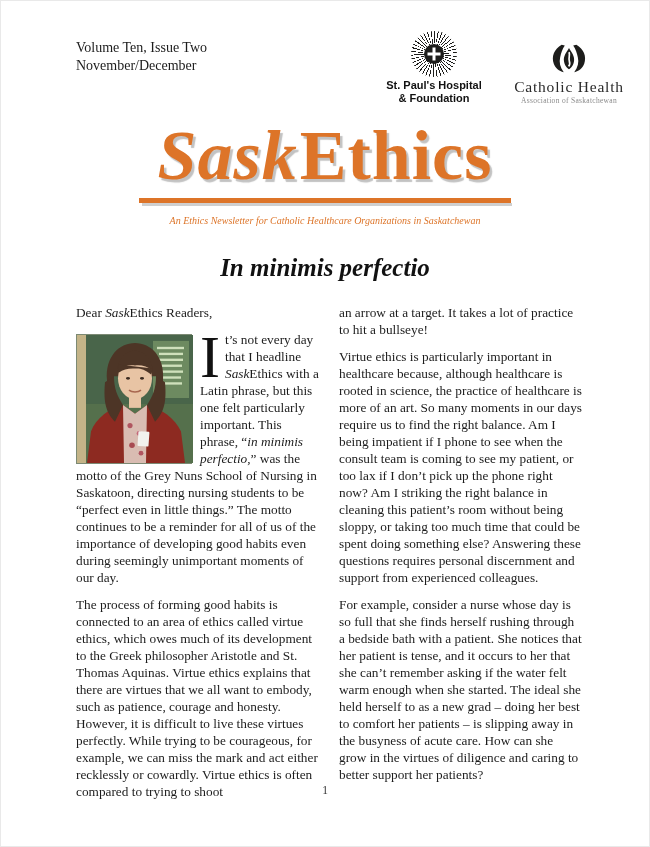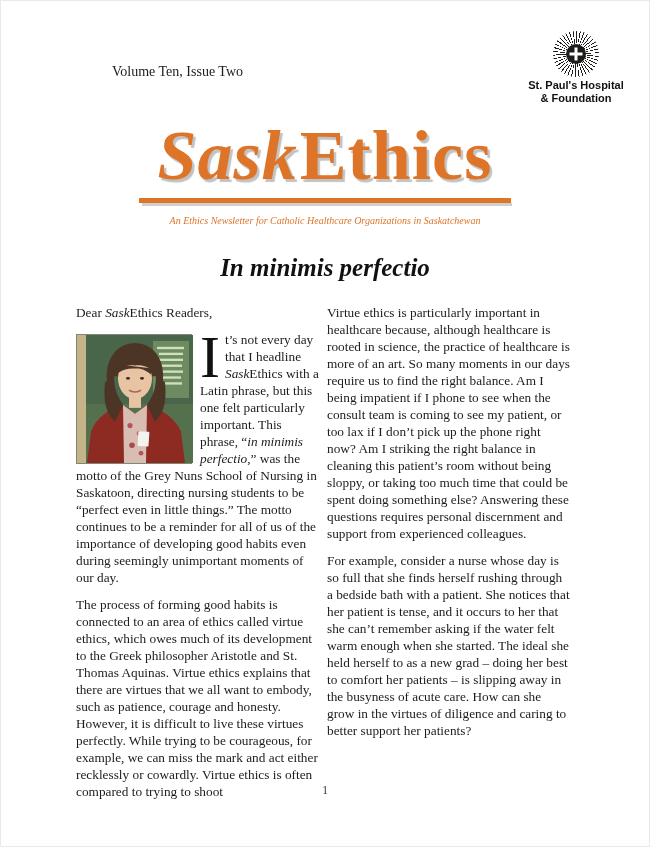--- a/index.html
+++ b/index.html
@@ -4,22 +4,22 @@
 <style>
   * { margin:0; padding:0; box-sizing:border-box; }
   html,body { background:#fff; }
   body { font-family:"Liberation Serif","DejaVu Serif",serif; color:#1c1c1c; }
   .page {
     position:relative; width:650px; height:847px; margin:0 auto;
     background:#ffffff; border:1px solid #e9e9e9; overflow:hidden;
   }
 
   
-  .header { display:flex; justify-content:space-between; align-items:center;
-            padding:30px 10px 0 111px; }
+  .header { display:flex; justify-content:space-between; align-items:flex-start;
+            padding:30px 10px 0 75px; }
   .issue-info { font-size:14px; line-height:1.3; padding-top:8px; }
   .logos { display:flex; align-items:flex-end; gap:10px; padding-right:4px; }
 
   .logo-sp { width:118px; text-align:center; }
   .starburst { position:relative; width:46px; height:46px; margin:0 auto 2px auto;
     border-radius:50%;
     background:repeating-conic-gradient(#1d1d1b 0deg 2.6deg, rgba(255,255,255,0) 2.6deg 9.5deg); }
   .starburst .hub { position:absolute; left:50%; top:50%; width:20px; height:20px;
     transform:translate(-50%,-50%); background:#1d1d1b; border-radius:50%; }
   .starburst .cross-v, .starburst .cross-h { position:absolute; left:50%; top:50%;
@@ -39,21 +39,21 @@
     text-shadow:2.5px 2.5px 1px rgba(120,120,120,0.45); line-height:1.05; }
   .masthead-title .ital { font-style:italic; margin-right:2px; }
   .masthead-rule { width:372px; height:5px; background:#dd7428; margin:6px auto 0 auto;
     box-shadow:2px 4px 0 -1px #cfcfcf; }
   .masthead-subtitle { margin-top:12px; font-size:10px; font-style:italic; color:#dd7428; }
 
   
   .article-title { text-align:center; margin-top:28px; font-size:25px; font-weight:bold;
     font-style:italic; color:#111; }
 
-  .columns { display:flex; gap:8px; padding:0 70px 0 75px; margin-top:22px;
+  .columns { display:flex; gap:20px; padding:0 70px 0 75px; margin-top:22px;
     font-size:13.3px; line-height:17px; text-align:left; }
   .col { width:243px; flex:0 0 243px; }
   .col p { margin:0 0 10px 0; }
 
   .greeting { margin-bottom:10px; }
 
   .author-photo { float:left; width:116px; height:130px; margin:3px 8px 1px 0;
     border:1px solid #7c8a74; }
   .author-photo svg { display:block; }
 
@@ -66,35 +66,48 @@
   i, .i { font-style:italic; }
 </style>
 </head>
 <body>
 
 <div class="page">
 
   <div class="header">
     <div class="issue-info">
       <div>Volume Ten, Issue Two</div>
+      <div>November/December</div>
     </div>
 
     <div class="logos">
       <div class="logo-sp">
         <div class="starburst">
           <span class="hub"></span>
             <span class="cross-v"></span>
             <span class="cross-h"></span>
         </div>
         <div class="logo-sp-text">
           <div>St. Paul's Hospital</div>
           <div>&amp; Foundation</div>
         </div>
       </div>
 
+      <div class="logo-ch">
+        <span>
+          <svg viewBox="0 0 40 30" width="42" height="32" aria-hidden="true">
+            <path d="M13 1.5 C6 5.5 3 12.5 5.5 19.5 C7 23.5 10.5 26.5 15 27.5 C11.5 23 10.4 18 11.6 13.3 C12.4 9.5 13.6 5.3 16 2.1 Z" fill="#1d1d1b"></path>
+            <path d="M27 1.5 C34 5.5 37 12.5 34.5 19.5 C33 23.5 29.5 26.5 25 27.5 C28.5 23 29.6 18 28.4 13.3 C27.6 9.5 26.4 5.3 24 2.1 Z" fill="#1d1d1b"></path>
+            <path d="M20 4.5 C22.5 9 25.5 12 24.8 17 C24.3 21 22 24 20 24.7 C18 24 15.7 21 15.2 17 C14.5 12 17.5 9 20 4.5 Z" fill="#1d1d1b"></path>
+            <path d="M20 8.5 C21.3 11.5 19.2 14 20.3 17 C21 19 20.6 21 19.6 22" stroke="#ffffff" stroke-width="1.6" fill="none"></path>
+          </svg>
+        </span>
+        <div class="logo-ch-title">Catholic Health</div>
+        <div class="logo-ch-sub">Association of Saskatchewan</div>
+      </div>
     </div>
   </div>
 
   <div class="masthead">
     <div class="masthead-title">
       <span class="ital">Sask</span><span>Ethics</span>
     </div>
     <div class="masthead-rule"></div>
     <div class="masthead-subtitle">An Ethics Newsletter for Catholic Healthcare Organizations in Saskatchewan</div>
   </div>
@@ -138,20 +151,21 @@
             <path d="M28 48 C26 70 30 80 38 88 L46 71 C40 62 37 54 37 42 Z" fill="#4d3526"></path>
             <path d="M88 48 C90 70 86 80 78 88 L70 71 C76 62 79 54 79 42 Z" fill="#4d3526"></path>
           </svg>
         </span><span class="drop-cap">I</span><span>t’s not every day that I headline </span><i>Sask</i><span>Ethics with a Latin phrase, but this one felt particularly important. This phrase, “</span><i>in minimis perfectio</i><span>,” was the motto of the Grey Nuns School of Nursing in Saskatoon, directing nursing students to be “perfect even in little things.” The motto continues to be a reminder for all of us of the importance of developing good habits even during seemingly unimportant moments of our day.</span>
       </p>
 
       <p>The process of forming good habits is connected to an area of ethics called virtue ethics, which owes much of its development to the Greek philosopher Aristotle and St. Thomas Aquinas. Virtue ethics explains that there are virtues that we all want to embody, such as patience, courage and honesty. However, it is difficult to live these virtues perfectly. While trying to be courageous, for example, we can miss the mark and act either recklessly or cowardly. Virtue ethics is often compared to trying to shoot</p>
     </div>
 
     <div class="col">
+      <p>an arrow at a target. It takes a lot of practice to hit a bullseye!</p>
       <p>Virtue ethics is particularly important in healthcare because, although healthcare is rooted in science, the practice of healthcare is more of an art. So many moments in our days require us to find the right balance. Am I being impatient if I phone to see when the consult team is coming to see my patient, or too lax if I don’t pick up the phone right now? Am I striking the right balance in cleaning this patient’s room without being sloppy, or taking too much time that could be spent doing something else? Answering these questions requires personal discernment and support from experienced colleagues.</p>
       <p>For example, consider a nurse whose day is so full that she finds herself rushing through a bedside bath with a patient. She notices that her patient is tense, and it occurs to her that she can’t remember asking if the water felt warm enough when she started. The ideal she held herself to as a new grad – doing her best to comfort her patients – is slipping away in the busyness of acute care. How can she grow in the virtues of diligence and caring to better support her patients?</p>
     </div>
 
   </div>
 
   <div class="page-number">1</div>
 
 </div>
 

